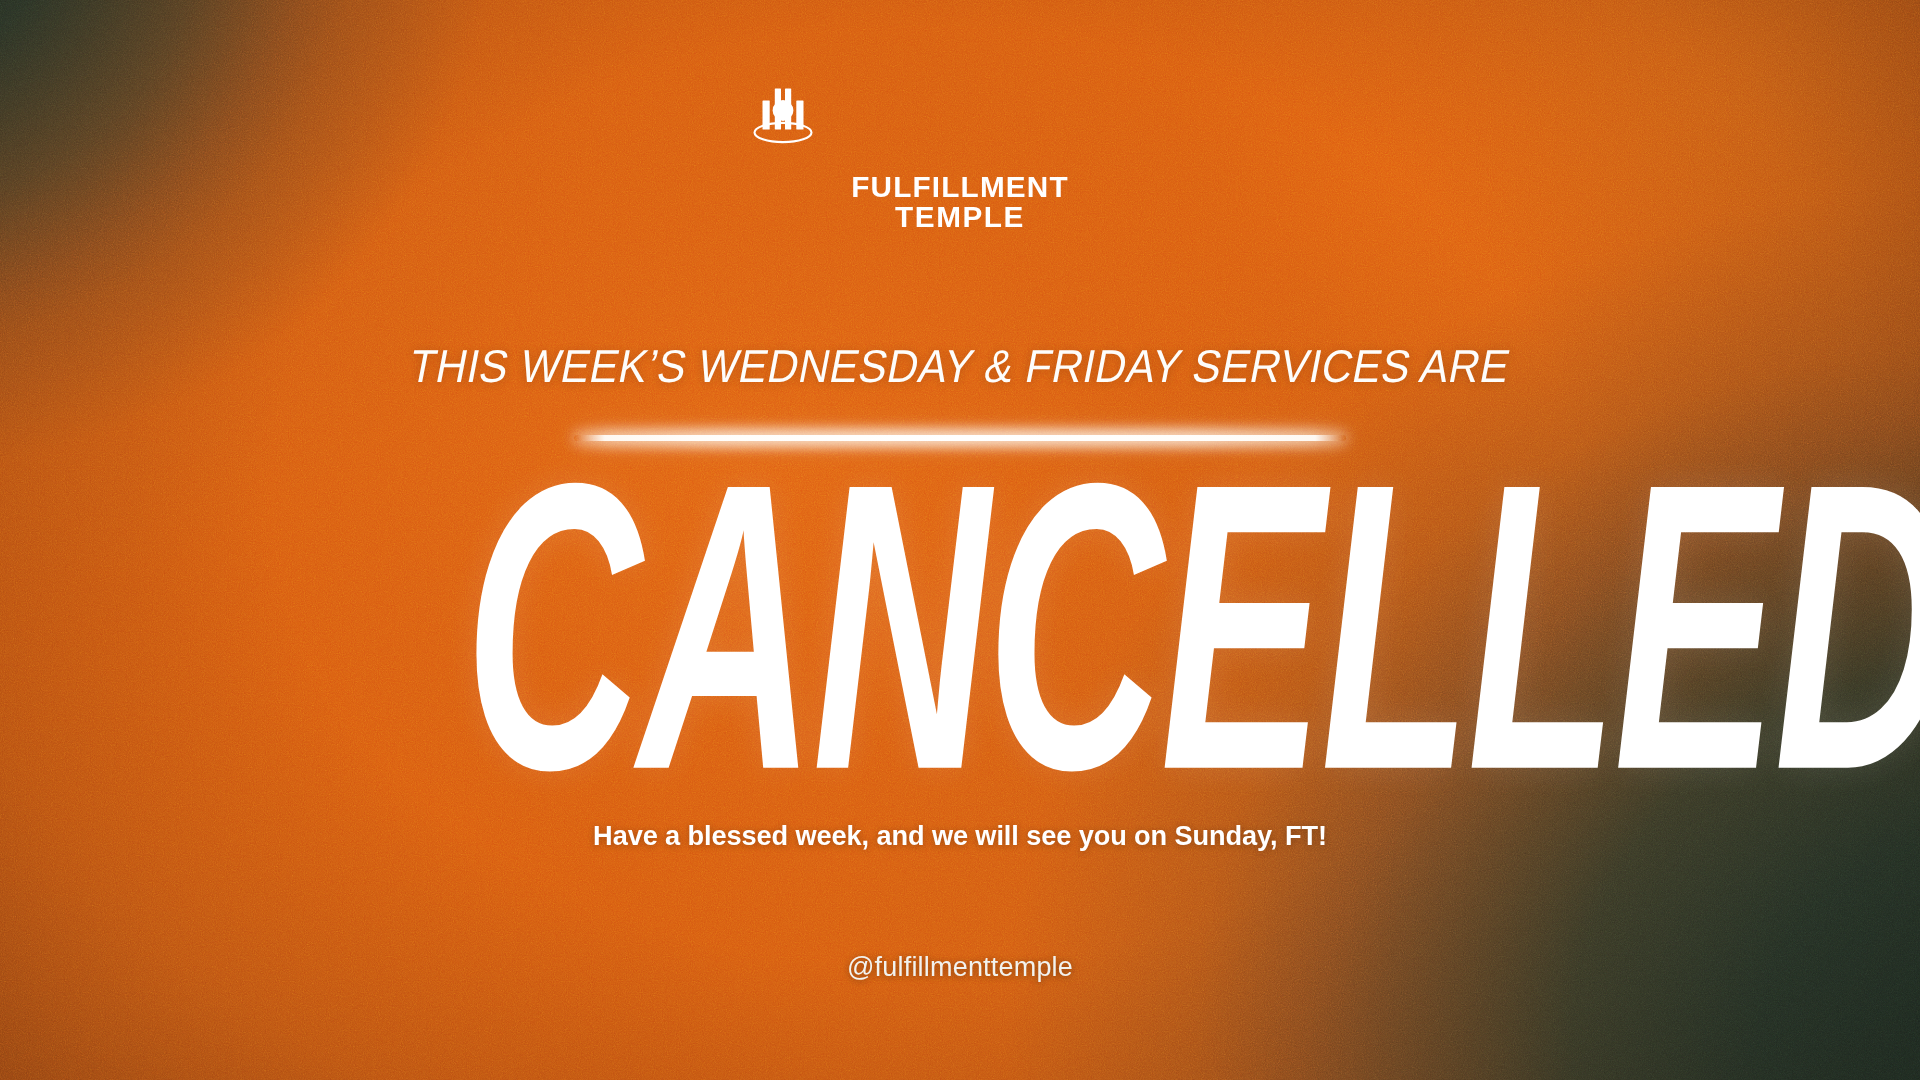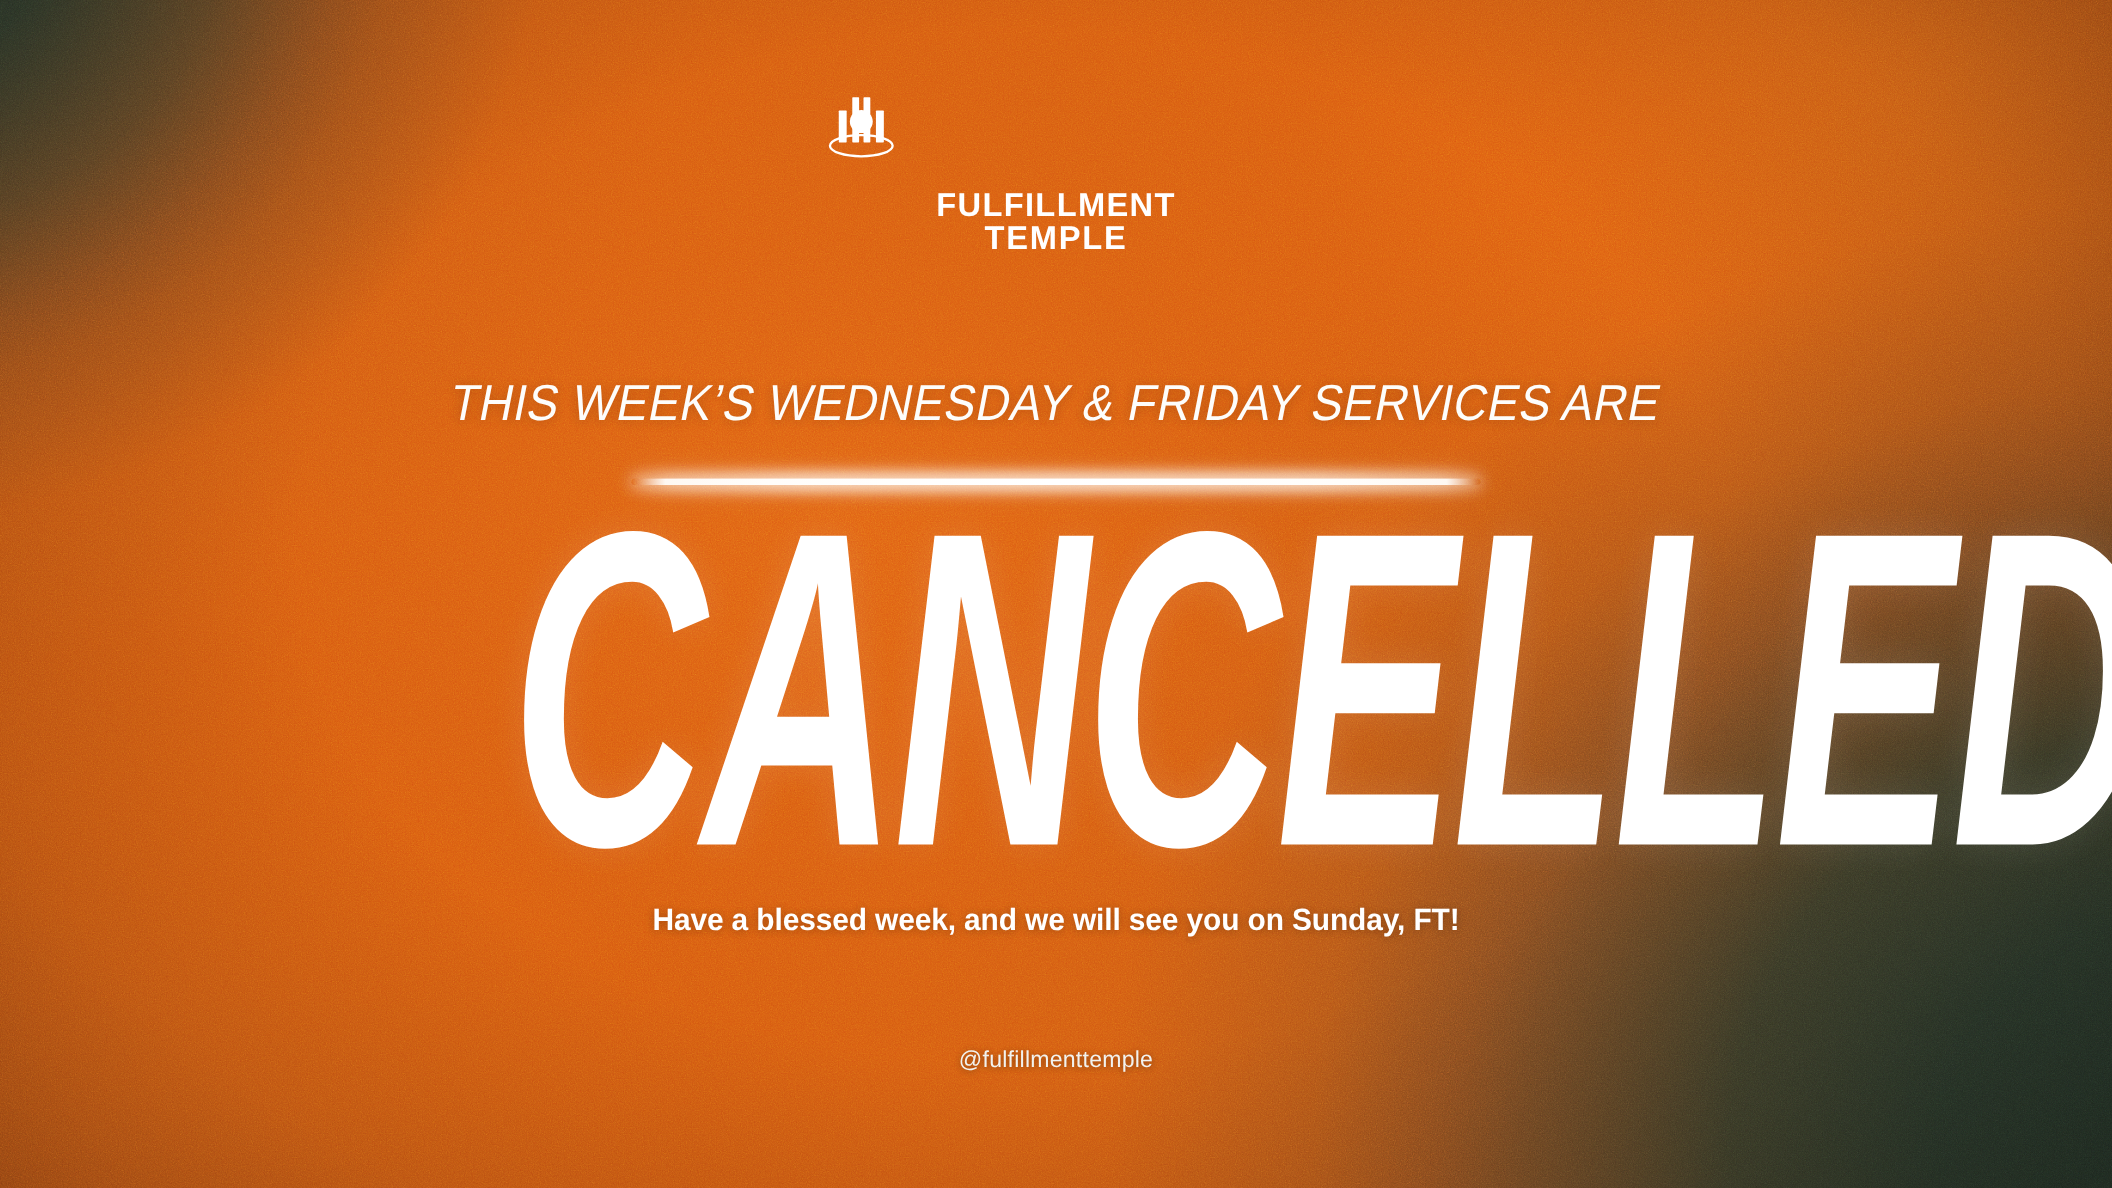--- a/index.html
+++ b/index.html
@@ -225,21 +225,21 @@
 
   
   .handle{
     position:absolute;
     left:50%; top:952px;
     transform:translateX(-50%);
     white-space:nowrap;
     color:#f2f2ee;
     font-family:"Liberation Sans", sans-serif;
     font-weight:400;
-    font-size:21px;
+    font-size:27px;
     letter-spacing:0.2px;
     text-shadow:0 1px 7px rgba(10,16,10,0.40);
   }
 </style>
 </head>
 <body>
 
 <div class="stage">
 
   <div class="bg-base"></div>

